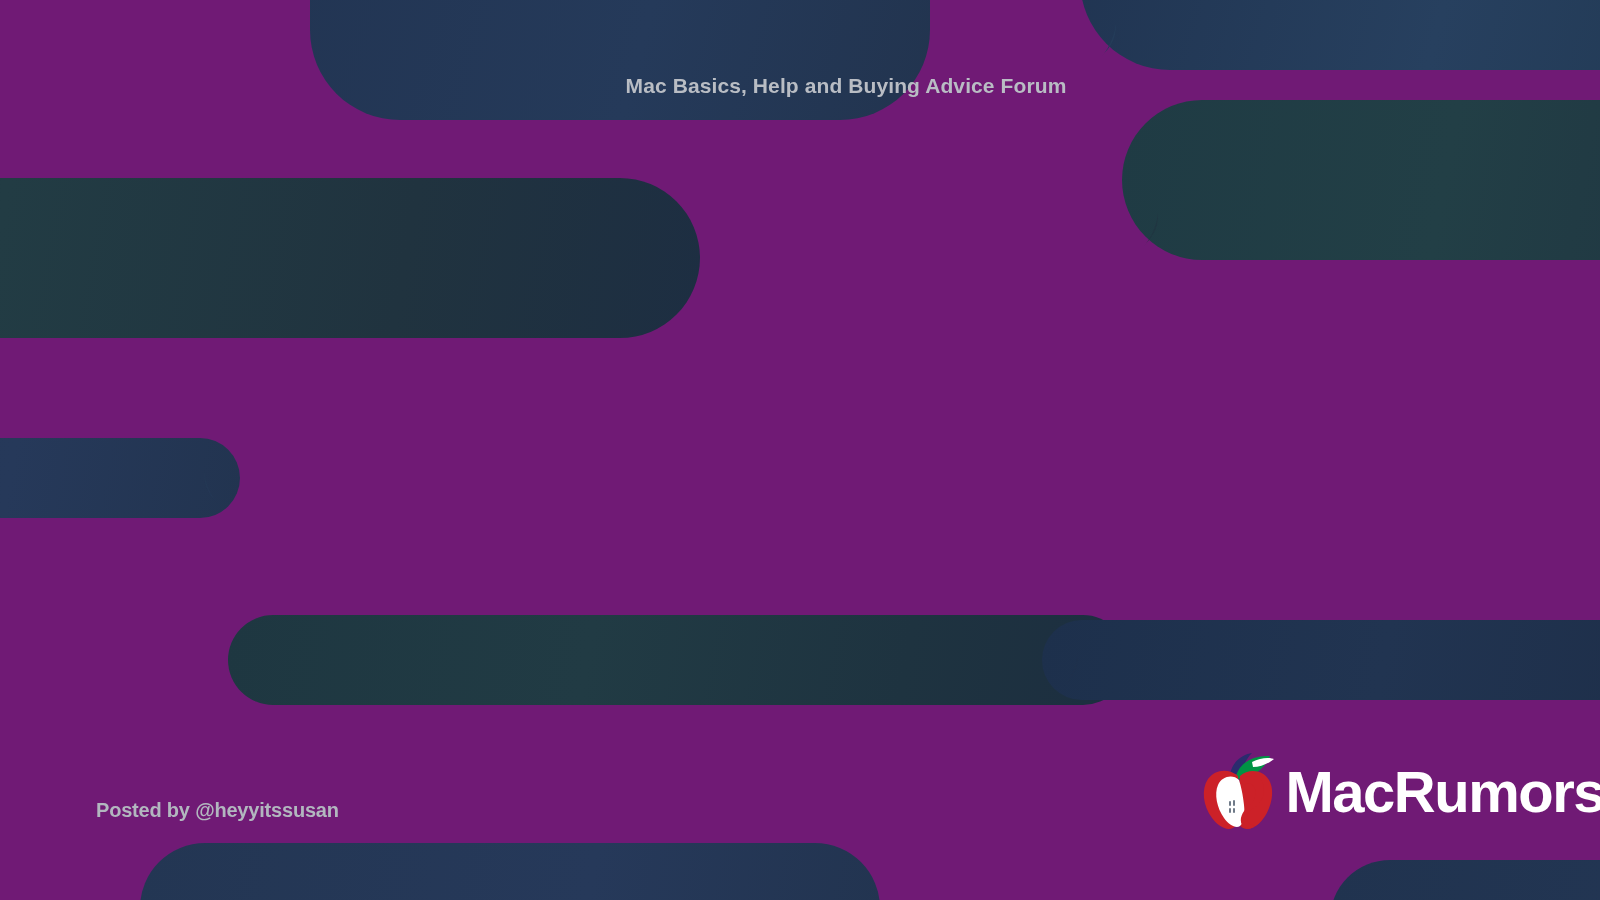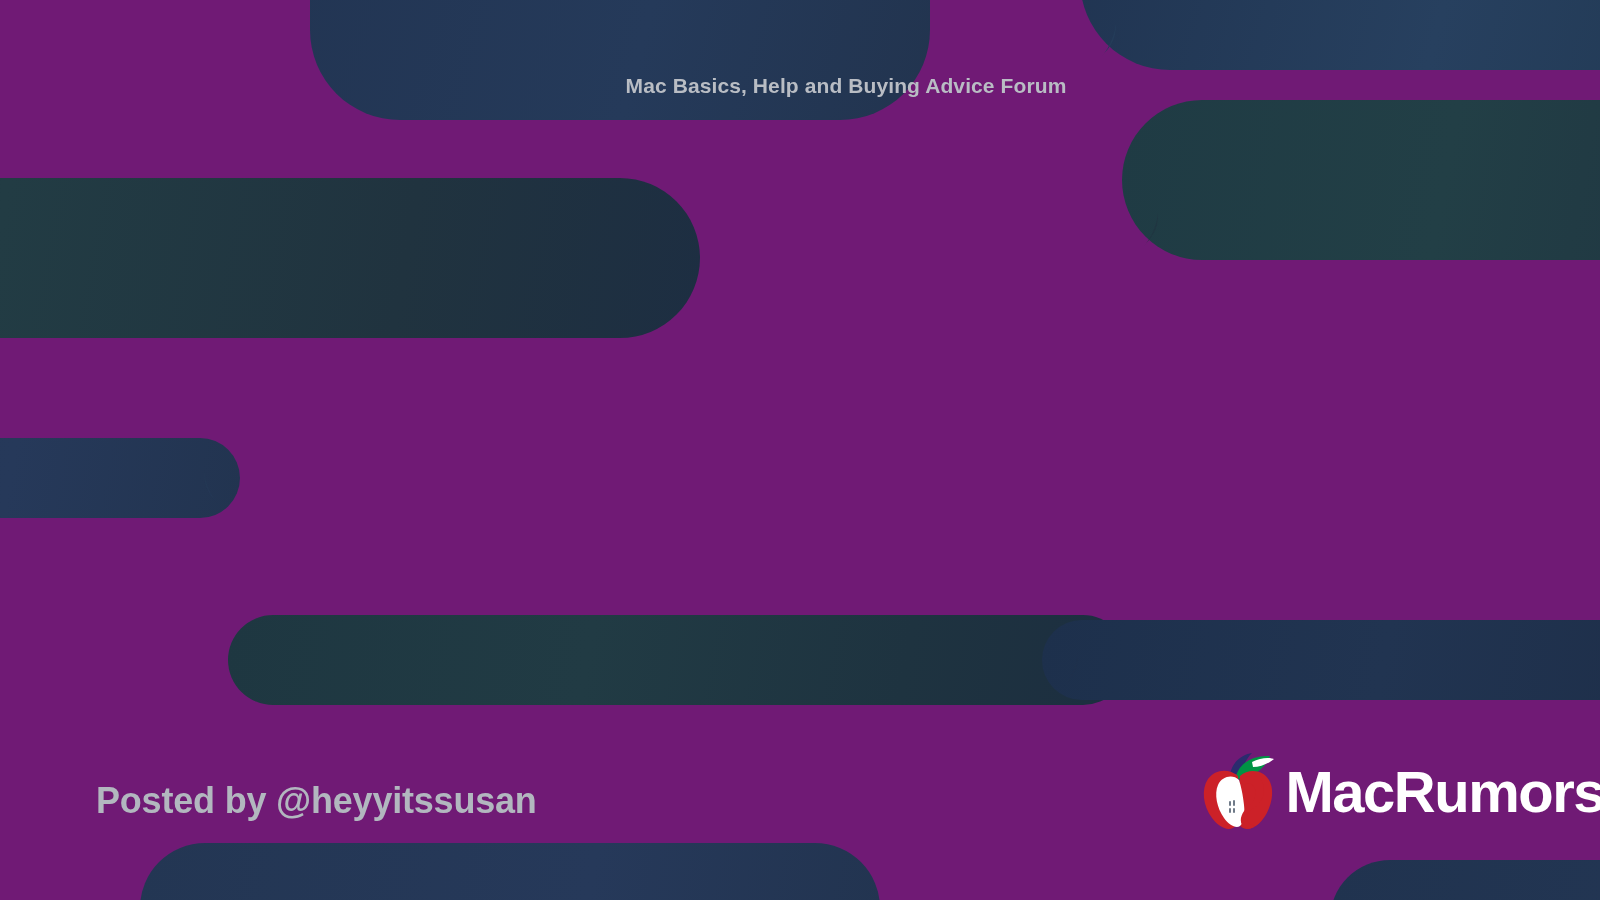--- a/index.html
+++ b/index.html
@@ -122,21 +122,21 @@
     font-size: 104px;
     line-height: 1.26;
     font-weight: bold;
     letter-spacing: -1.5px;
   }
 
   #posted-by {
     position: absolute;
     left: 50px;
     bottom: 78px;
-    font-size: 36px;
+    font-size: 20px;
     font-weight: bold;
     color: #b2b7bf;
     letter-spacing: -0.2px;
   }
 
   #brand-lockup {
     position: absolute;
     right: 42px;
     bottom: 68px;
     display: flex;

